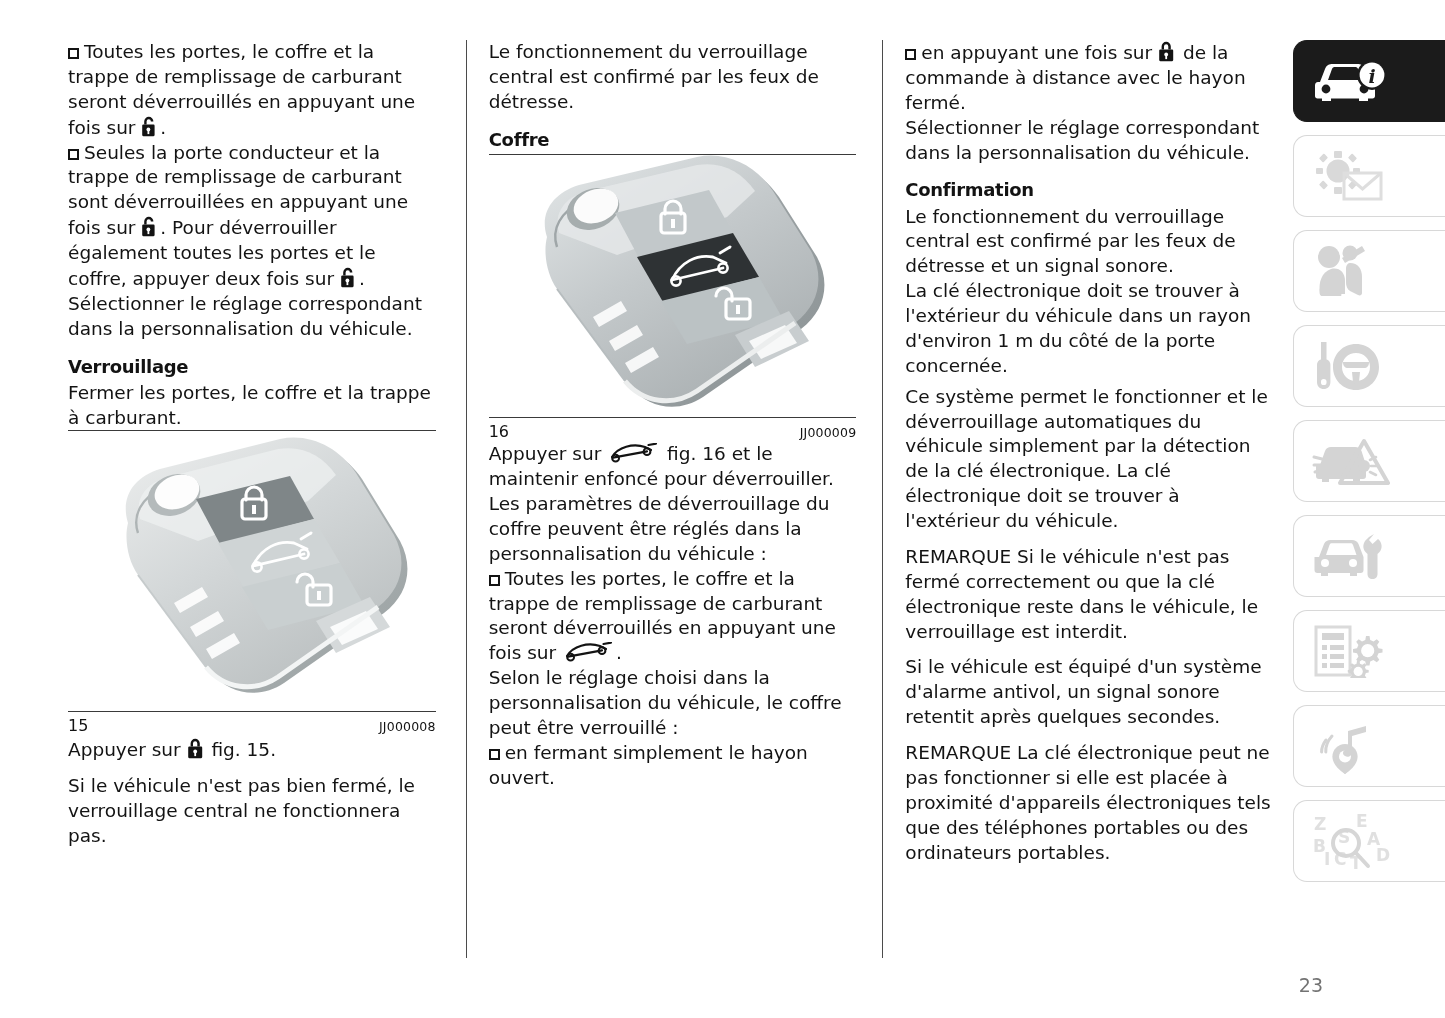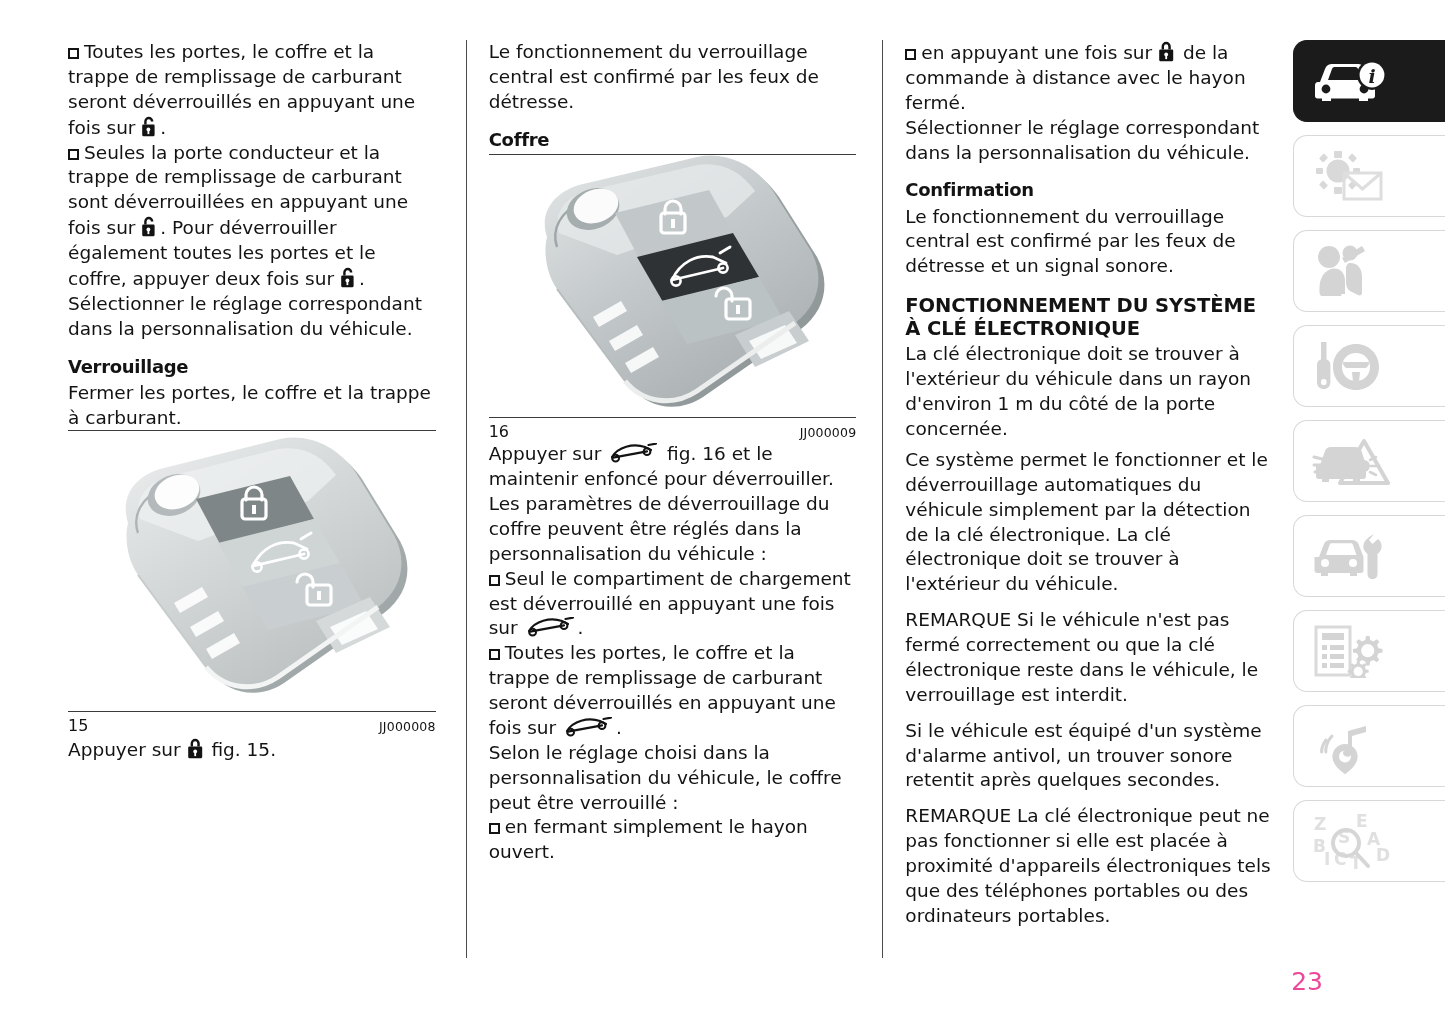--- a/index.html
+++ b/index.html
@@ -140,22 +140,22 @@
     background: #1b1b1b;
     border-color: #1b1b1b;
   }
   .tab svg { display: block; }
 
   
   .pageno {
     position: absolute;
     right: 122px;
     bottom: 22px;
-    font-size: 25px;
-    color: #ec4899;
+    font-size: 19px;
+    color: #737373;
     text-align: center;
   }
 </style>
 </head>
 <body>
 
 <div class="page">
 
   <div class="columns">
 
@@ -270,20 +270,21 @@
 
       <p class="para"><span>Appuyer sur </span><span class="ic ic-lock"><svg viewBox="0 0 19 23">
               <path d="M3.6 9.6 V6.4 a4.6 4.6 0 0 1 9.2 0 V9.6 h-2.5 V6.4 a2.15 2.15 0 0 0 -4.3 0 V9.6 Z" fill="#131313"></path>
               <rect x="1.2" y="9.6" width="14" height="11.6" rx="1.1" fill="#131313"></rect>
               <circle cx="8.2" cy="14.4" r="1.9" fill="#fff"></circle>
               <rect x="7.3" y="14.8" width="1.8" height="4.3" fill="#fff"></rect>
             </svg></span><span> fig. 15.</span></p>
 
       <div class="gap"></div>
 
+      <p class="para">Si le véhicule n'est pas bien fermé, le verrouillage central ne fonctionnera pas.</p>
     </div>
 
     <div class="col c2">
 
       <p class="para">Le fonctionnement du verrouillage central est confirmé par les feux de détresse.</p>
 
       <h3 class="sub">Coffre</h3>
 
       <div class="figure">
         <div class="fig-rule"></div>
@@ -357,27 +358,20 @@
       <p class="para"><span>Appuyer sur </span><span class="ic ic-car"><svg viewBox="0 0 54 20">
               <path d="M5 14 C11 4 26 0 38 4 L44 7" fill="none" stroke="#131313" stroke-width="2.1" stroke-linecap="round"></path>
               <path d="M6 14.6 L40 8.4" fill="none" stroke="#131313" stroke-width="2.1" stroke-linecap="round"></path>
               <circle cx="8.6" cy="15.2" r="3.4" fill="none" stroke="#131313" stroke-width="2"></circle>
               <circle cx="40" cy="8.7" r="3.4" fill="none" stroke="#131313" stroke-width="2"></circle>
               <path d="M41.5 2 L49 0.6" fill="none" stroke="#131313" stroke-width="2.1" stroke-linecap="round"></path>
             </svg></span><span> fig. 16 et le maintenir enfoncé pour déverrouiller.</span></p>
 
       <p class="para">Les paramètres de déverrouillage du coffre peuvent être réglés dans la personnalisation du véhicule :</p>
 
-      <p class="para"><span class="bullet-sq"></span><span>Seul le compartiment de chargement est déverrouillé en appuyant une fois sur </span><span class="ic ic-car"><svg viewBox="0 0 54 20">
-              <path d="M5 14 C11 4 26 0 38 4 L44 7" fill="none" stroke="#131313" stroke-width="2.1" stroke-linecap="round"></path>
-              <path d="M6 14.6 L40 8.4" fill="none" stroke="#131313" stroke-width="2.1" stroke-linecap="round"></path>
-              <circle cx="8.6" cy="15.2" r="3.4" fill="none" stroke="#131313" stroke-width="2"></circle>
-              <circle cx="40" cy="8.7" r="3.4" fill="none" stroke="#131313" stroke-width="2"></circle>
-              <path d="M41.5 2 L49 0.6" fill="none" stroke="#131313" stroke-width="2.1" stroke-linecap="round"></path>
-            </svg></span><span>.</span></p>
 
       <p class="para"><span class="bullet-sq"></span><span>Toutes les portes, le coffre et la trappe de remplissage de carburant seront déverrouillés en appuyant une fois sur </span><span class="ic ic-car"><svg viewBox="0 0 54 20">
               <path d="M5 14 C11 4 26 0 38 4 L44 7" fill="none" stroke="#131313" stroke-width="2.1" stroke-linecap="round"></path>
               <path d="M6 14.6 L40 8.4" fill="none" stroke="#131313" stroke-width="2.1" stroke-linecap="round"></path>
               <circle cx="8.6" cy="15.2" r="3.4" fill="none" stroke="#131313" stroke-width="2"></circle>
               <circle cx="40" cy="8.7" r="3.4" fill="none" stroke="#131313" stroke-width="2"></circle>
               <path d="M41.5 2 L49 0.6" fill="none" stroke="#131313" stroke-width="2.1" stroke-linecap="round"></path>
             </svg></span><span>.</span></p>
 
       <p class="para">Selon le réglage choisi dans la personnalisation du véhicule, le coffre peut être verrouillé :</p>
@@ -393,35 +387,34 @@
               <circle cx="8.2" cy="14.4" r="1.9" fill="#fff"></circle>
               <rect x="7.3" y="14.8" width="1.8" height="4.3" fill="#fff"></rect>
             </svg></span><span> de la commande à distance avec le hayon fermé.</span></p>
 
       <p class="para">Sélectionner le réglage correspondant dans la personnalisation du véhicule.</p>
 
       <h3 class="sub">Confirmation</h3>
 
       <p class="para">Le fonctionnement du verrouillage central est confirmé par les feux de détresse et un signal sonore.</p>
 
-      <h2 class="major">FONCTIONNEMENT DU SYSTÈME À CLÉ ÉLECTRONIQUE</h2>
 
       <p class="para">La clé électronique doit se trouver à l'extérieur du véhicule dans un rayon d'environ 1 m du côté de la porte concernée.</p>
 
       <div class="gap-s"></div>
 
       <p class="para">Ce système permet le fonctionner et le déverrouillage automatiques du véhicule simplement par la détection de la clé électronique. La clé électronique doit se trouver à l'extérieur du véhicule.</p>
 
       <div class="gap"></div>
 
       <p class="para">REMARQUE Si le véhicule n'est pas fermé correctement ou que la clé électronique reste dans le véhicule, le verrouillage est interdit.</p>
 
       <div class="gap"></div>
 
-      <p class="para">Si le véhicule est équipé d'un système d'alarme antivol, un trouver sonore retentit après quelques secondes.</p>
+      <p class="para">Si le véhicule est équipé d'un système d'alarme antivol, un signal sonore retentit après quelques secondes.</p>
 
       <div class="gap"></div>
 
       <p class="para">REMARQUE La clé électronique peut ne pas fonctionner si elle est placée à proximité d'appareils électroniques tels que des téléphones portables ou des ordinateurs portables.</p>
     </div>
   </div>
 
   <div class="rail">
 
     <div class="tab active">

